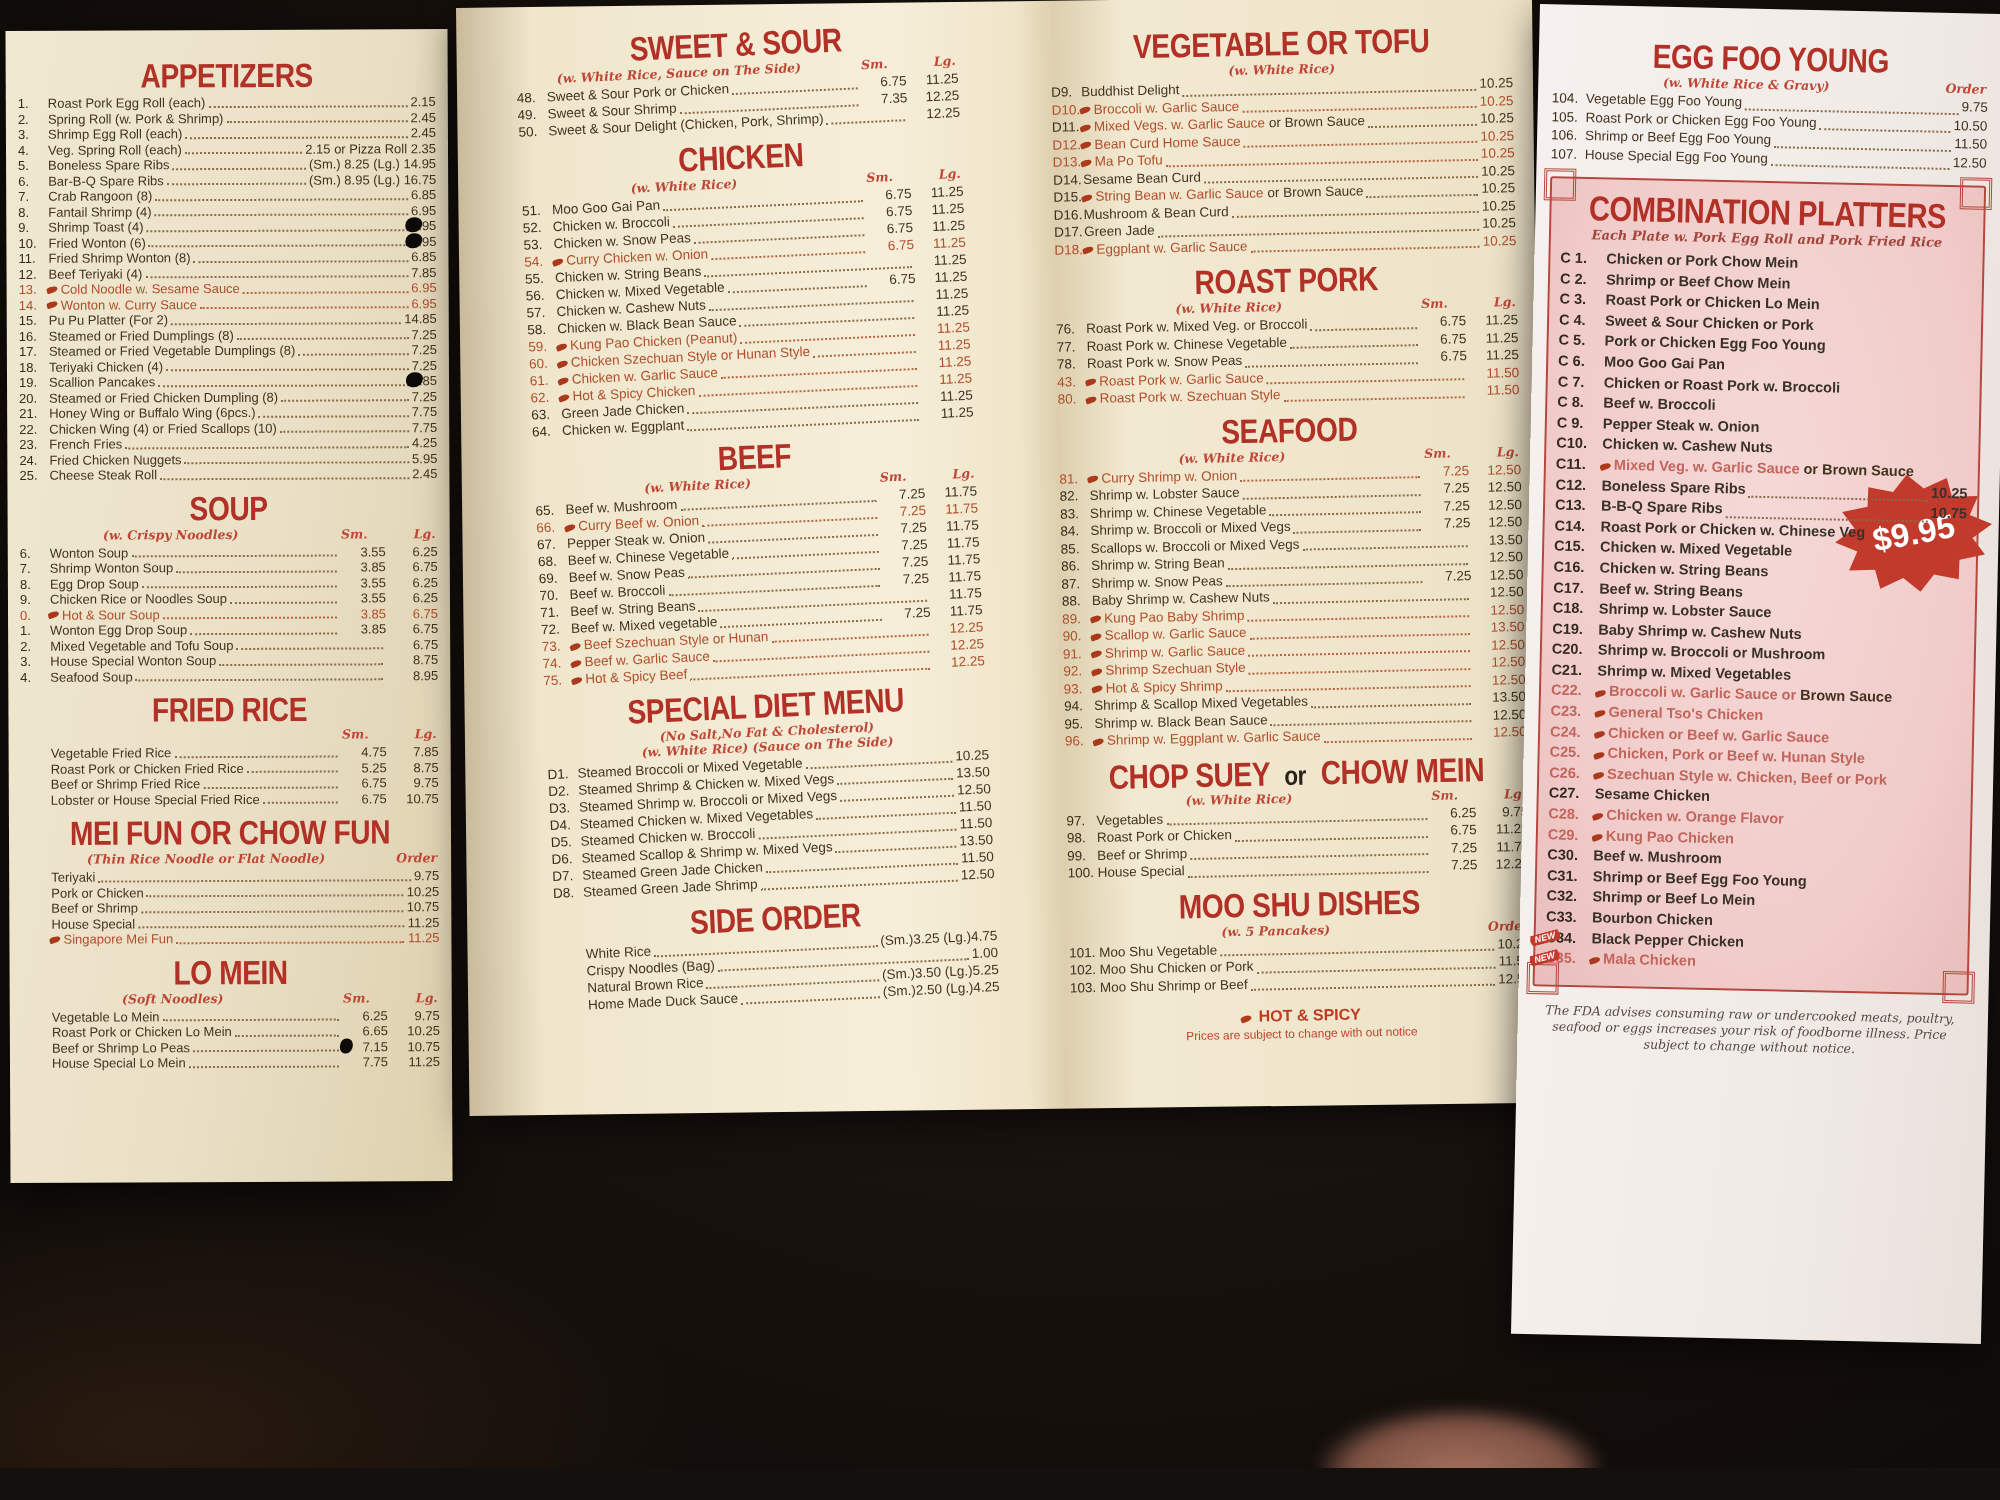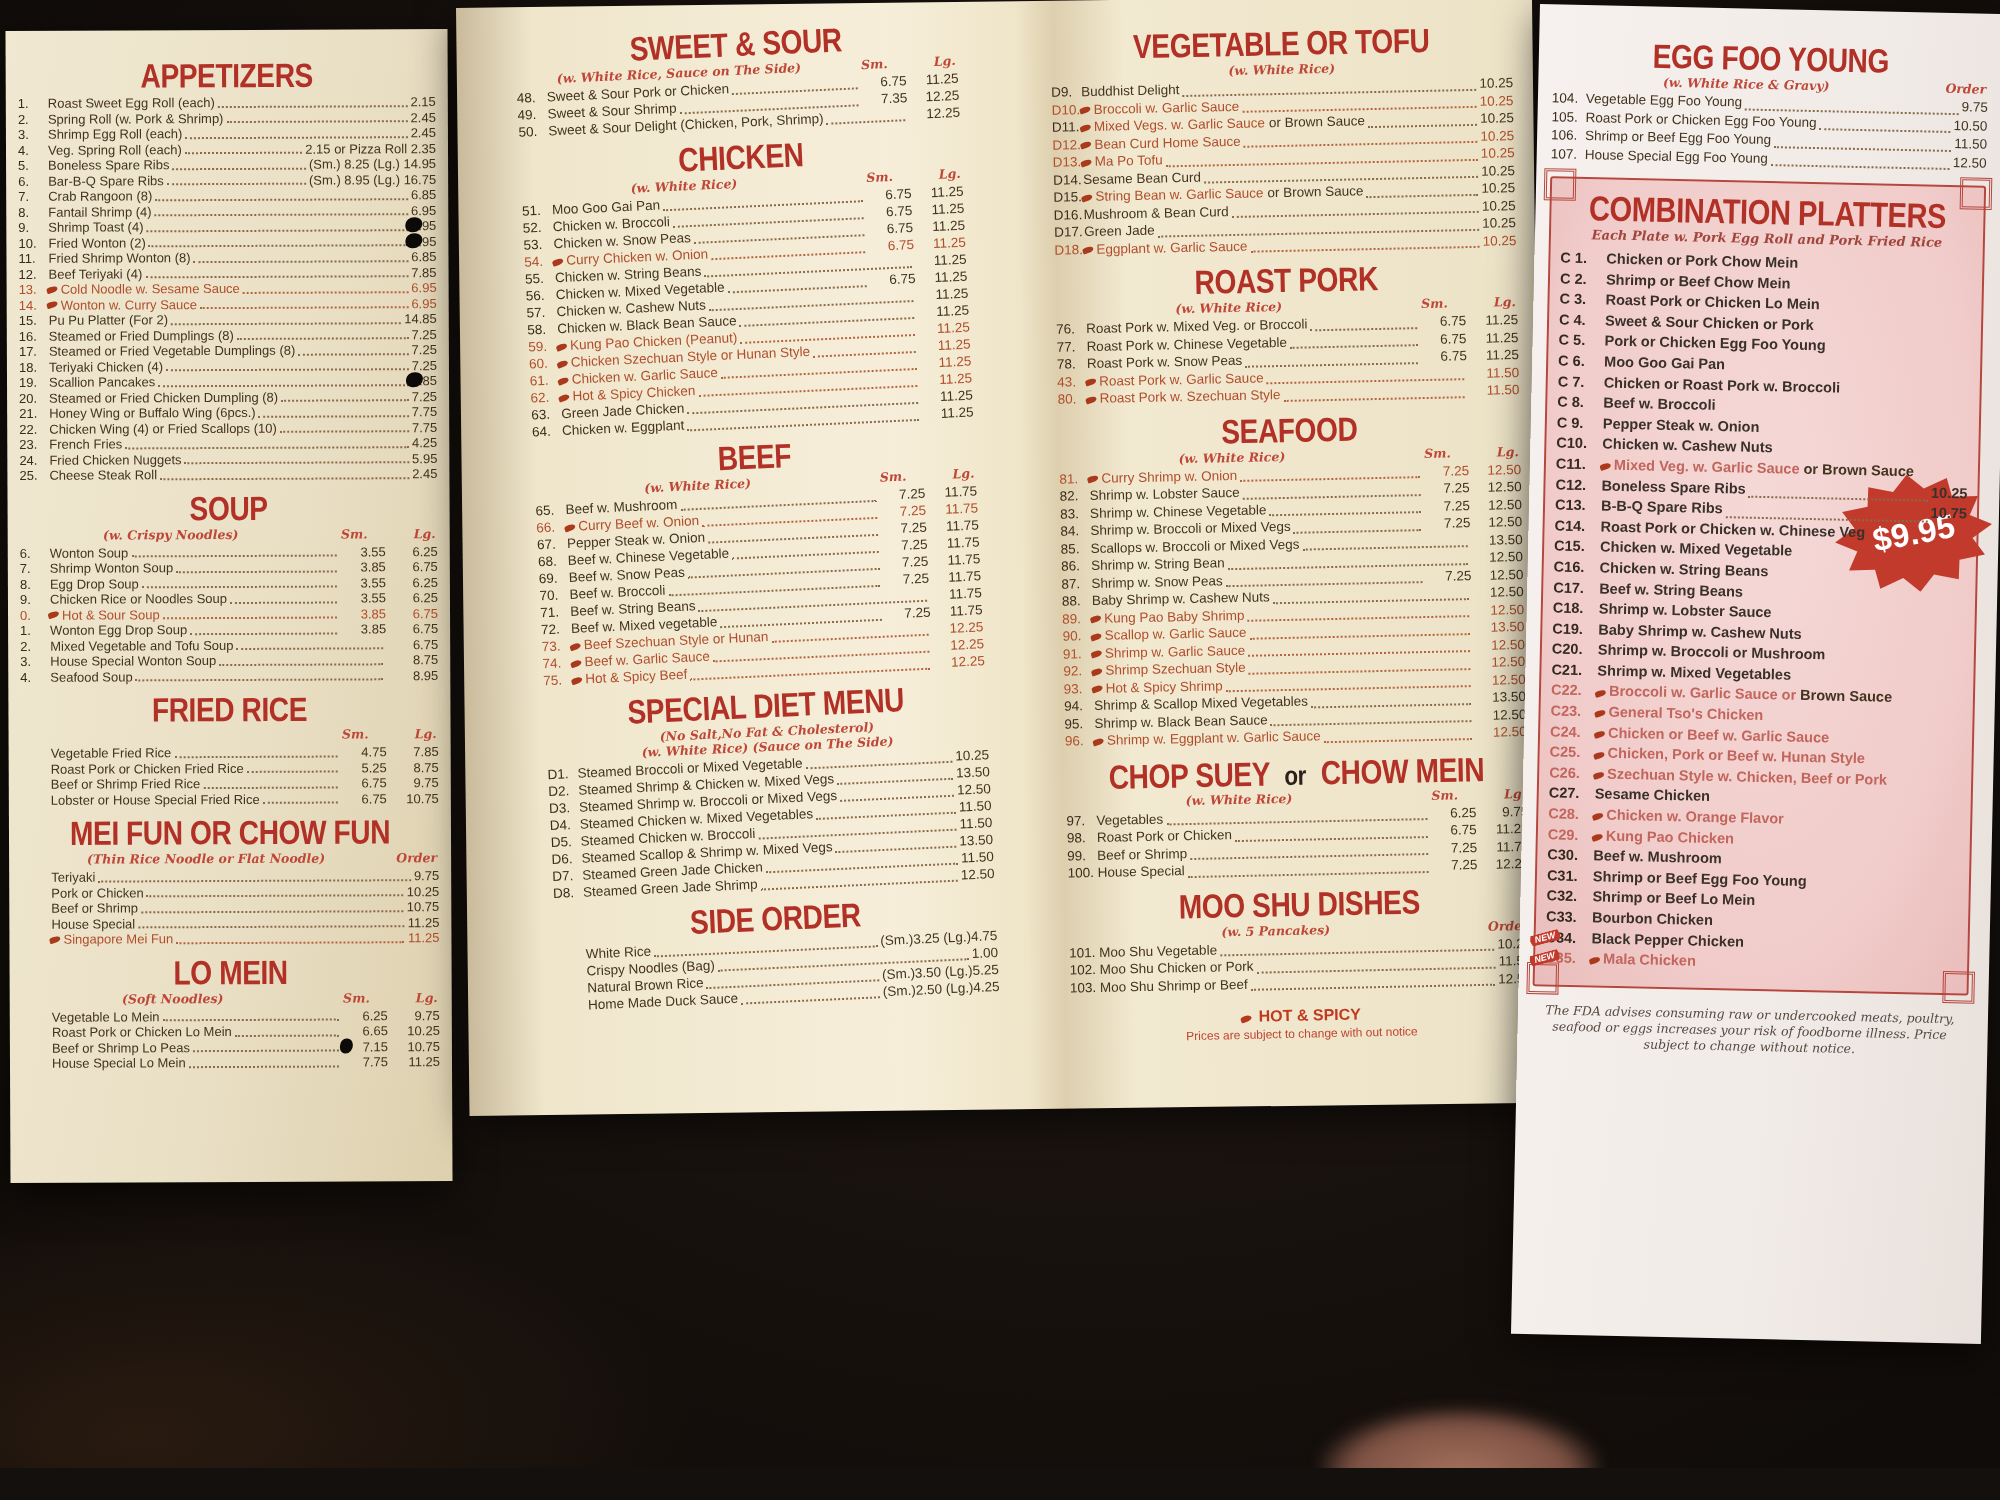--- a/index.html
+++ b/index.html
@@ -111,21 +111,21 @@
   <div id="tableglow"></div>
 
   <div id="panel1" class="paper">
    <div id="p1c" class="inner">
     <section class="sec onecol">
       <h2 class="sec-title">APPETIZERS</h2>
       <ul class="items">
 
       <li class="row nosm">
               <span class="num">1.</span>
-              <span class="name">Roast Sweet Egg Roll (each)</span>
+              <span class="name">Roast Pork Egg Roll (each)</span>
               <span class="dots"></span>
               <span class="lg">2.15</span>
             </li>
             <li class="row nosm">
               <span class="num">2.</span>
               <span class="name">Spring Roll (w. Pork &amp; Shrimp)</span>
               <span class="dots"></span>
               <span class="lg">2.45</span>
             </li>
             <li class="row nosm">
@@ -165,21 +165,21 @@
               <span class="lg">6.95</span>
             </li>
             <li class="row blob-lg nosm">
               <span class="num">9.</span>
               <span class="name">Shrimp Toast (4)</span>
               <span class="dots"></span>
               <span class="lg">5.95</span>
             </li>
             <li class="row blob-lg nosm">
               <span class="num">10.</span>
-              <span class="name">Fried Wonton (2)</span>
+              <span class="name">Fried Wonton (6)</span>
               <span class="dots"></span>
               <span class="lg">5.95</span>
             </li>
             <li class="row nosm">
               <span class="num">11.</span>
               <span class="name">Fried Shrimp Wonton (8)</span>
               <span class="dots"></span>
               <span class="lg">6.85</span>
             </li>
             <li class="row nosm">

